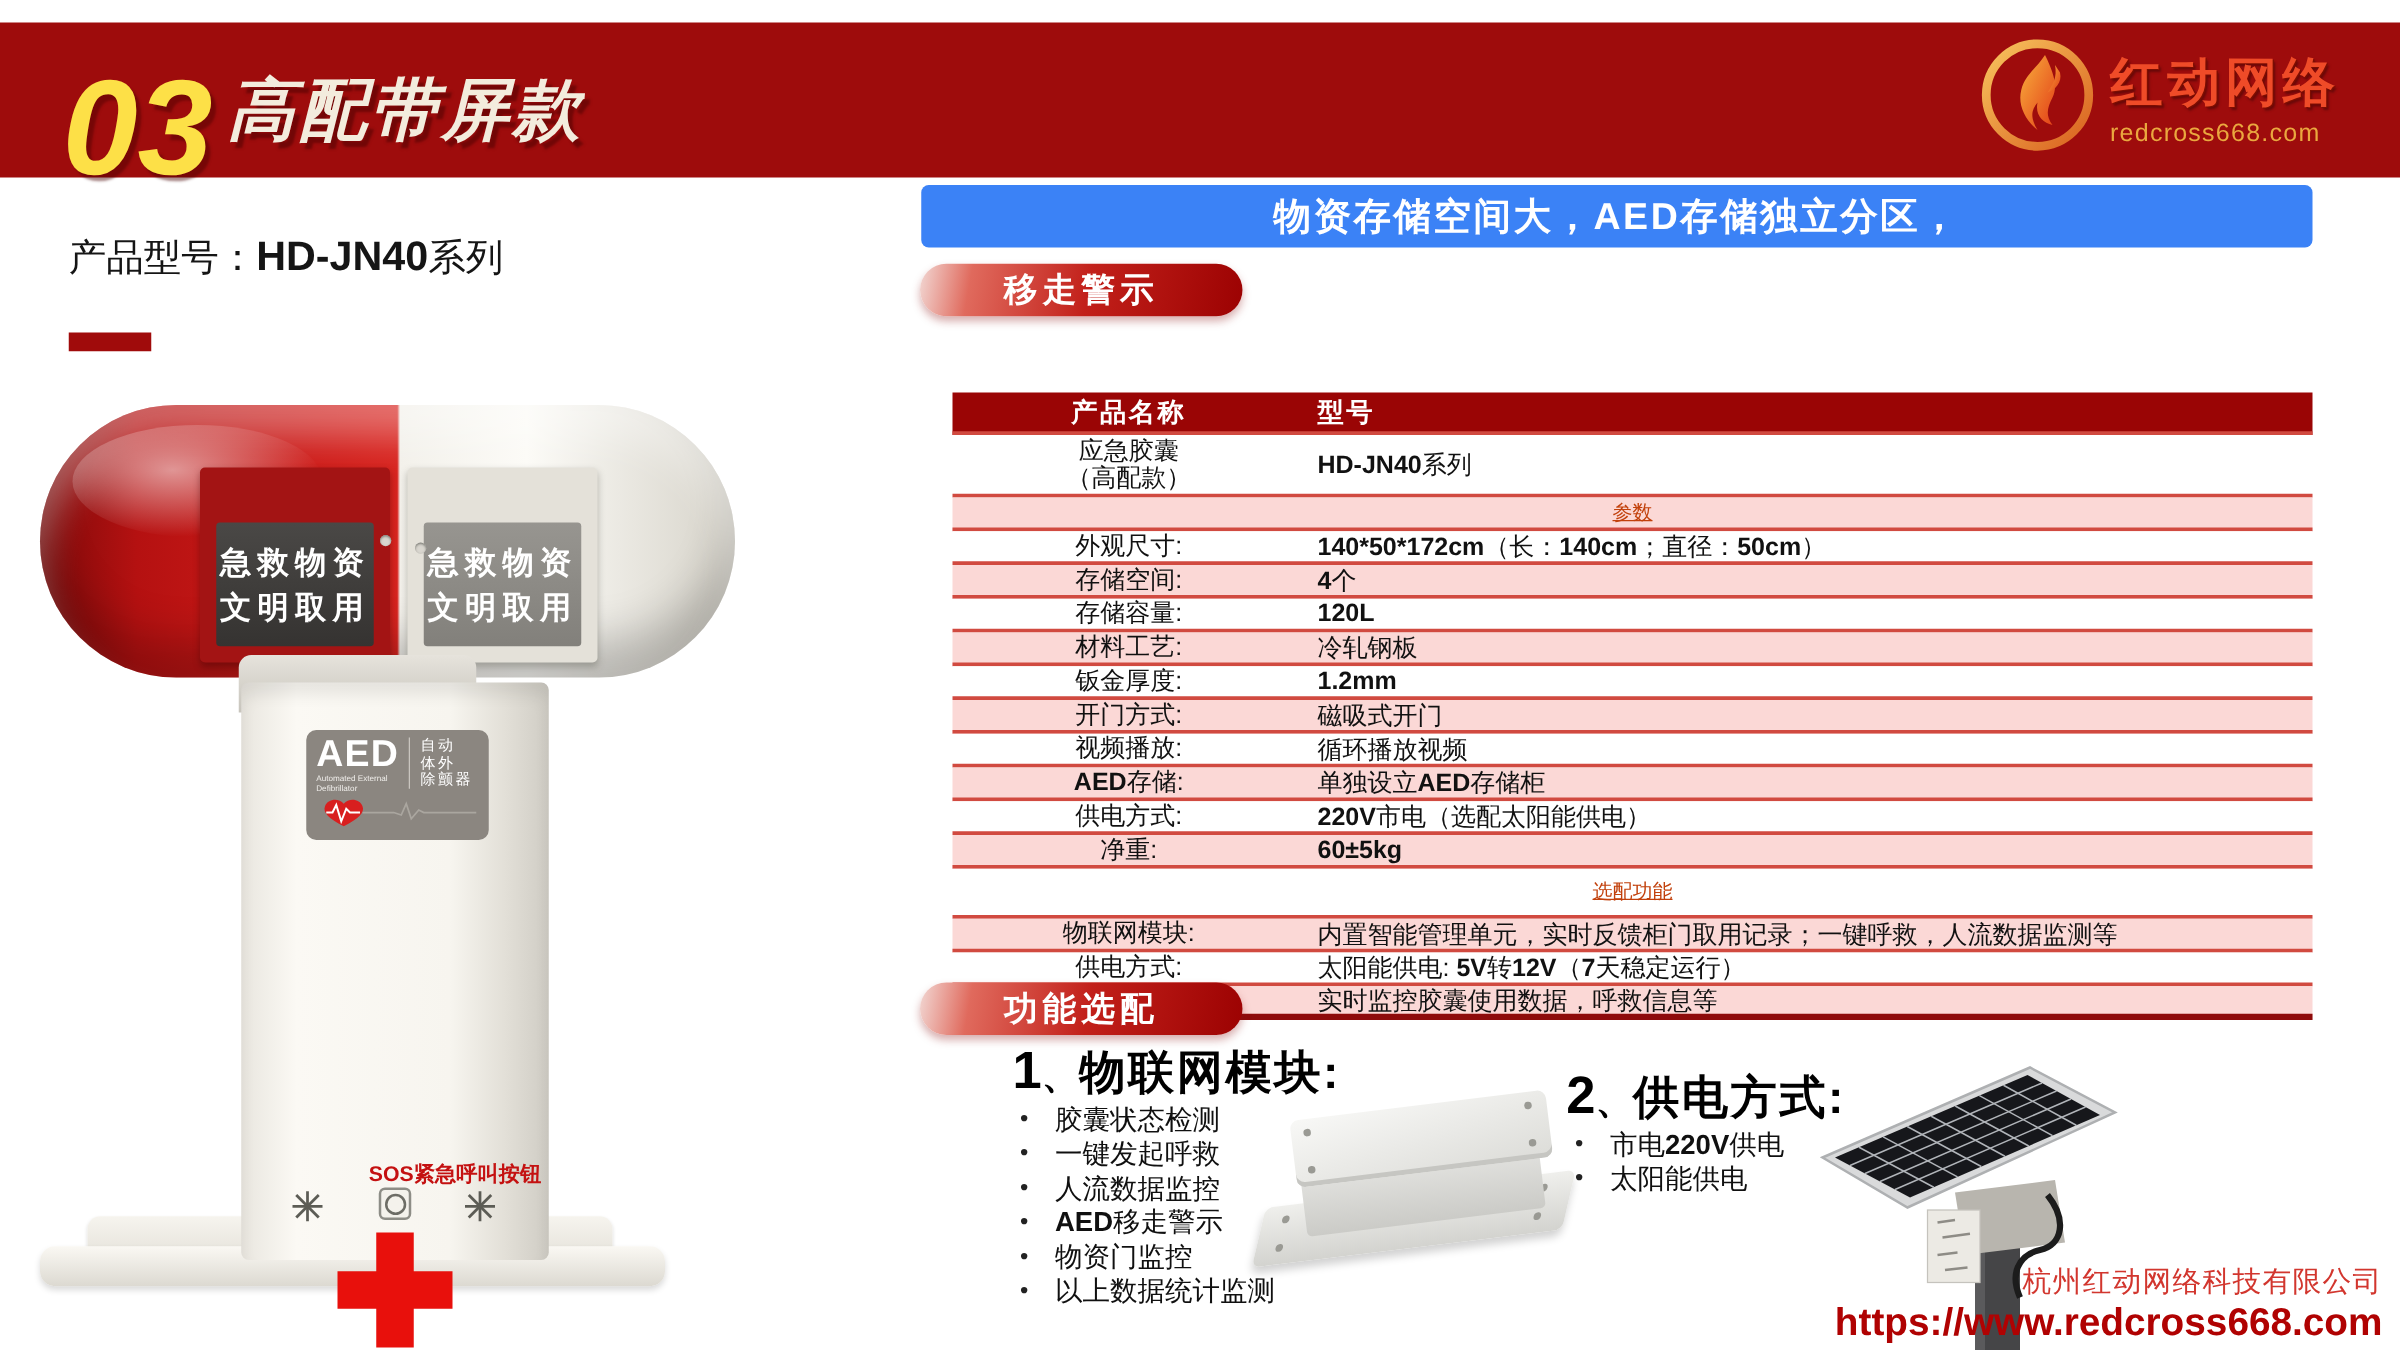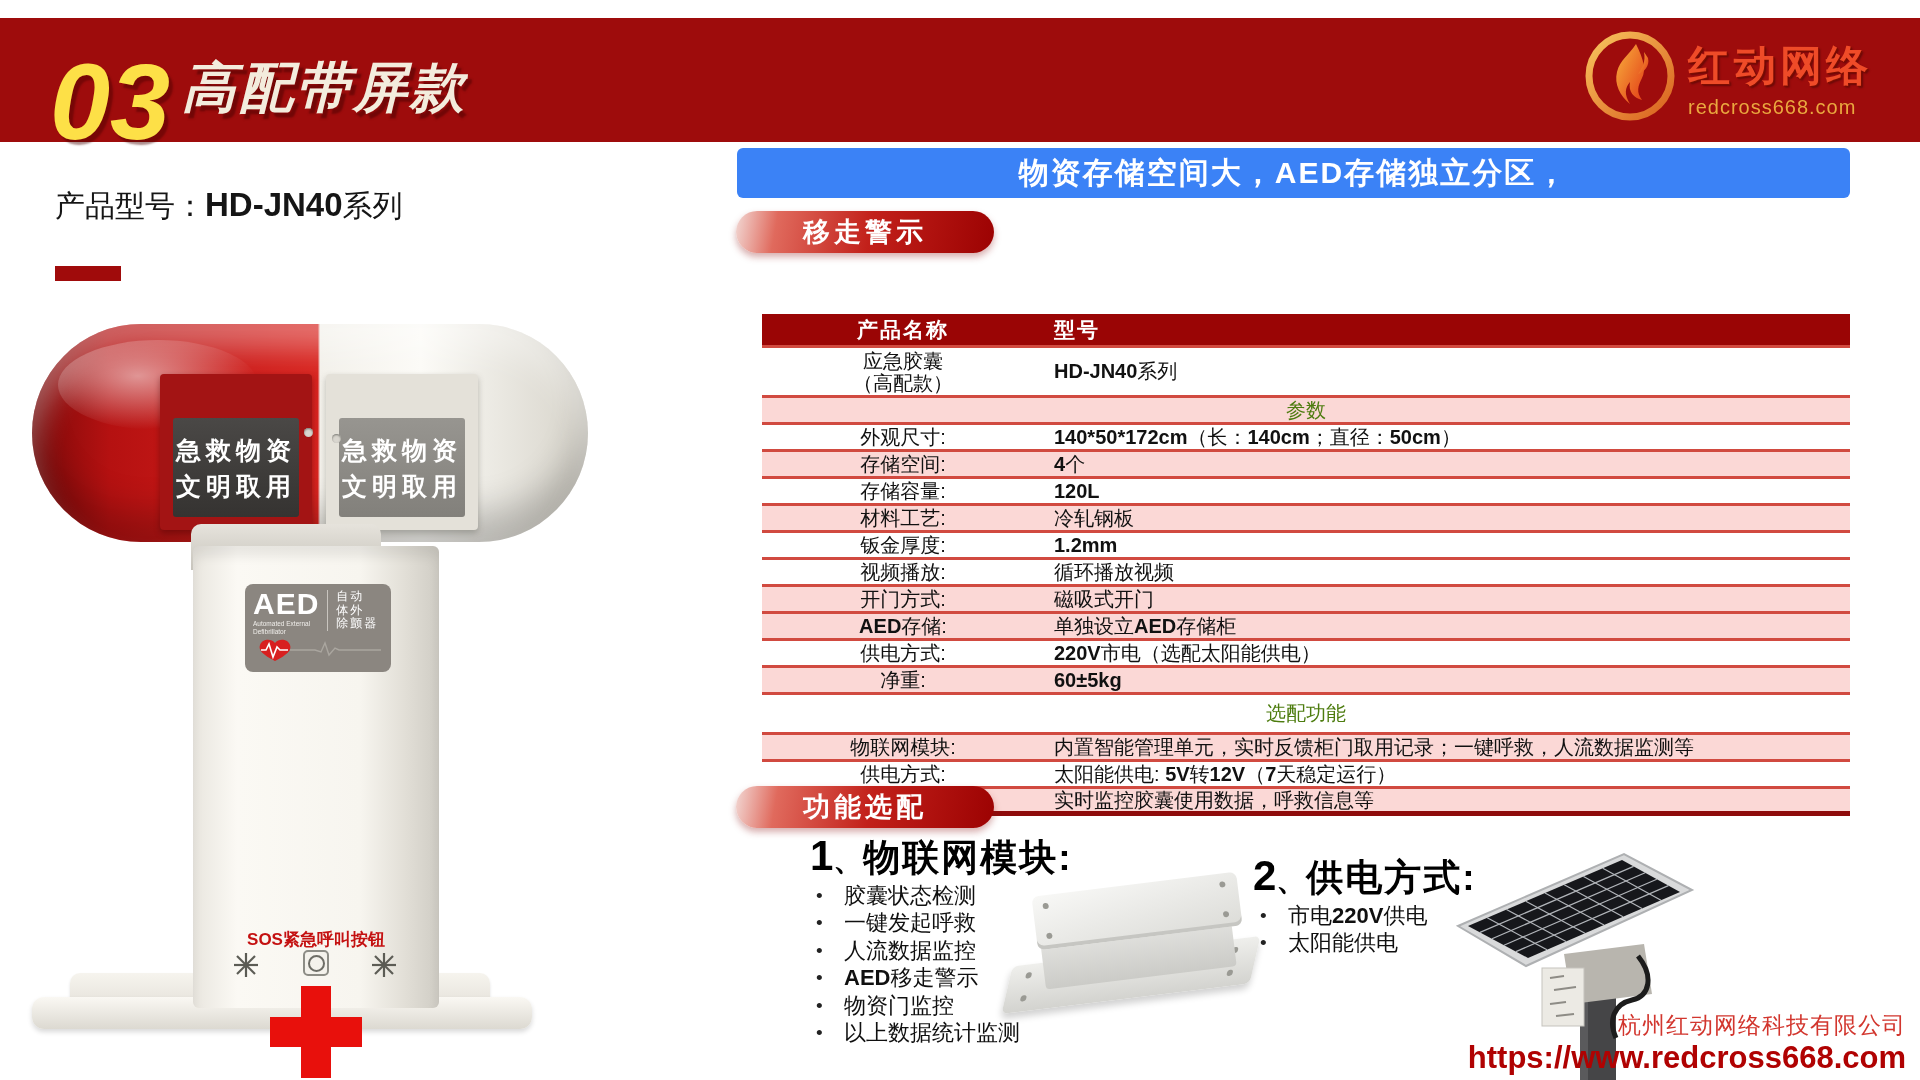--- a/index.html
+++ b/index.html
@@ -41,21 +41,21 @@
   .pedestal{position:absolute;left:193px;top:246px;width:246px;height:462px;border-radius:6px;
             background:linear-gradient(90deg,#e9e6df 0%,#fbf9f4 18%,#f7f5ef 68%,#e2dfd7 86%,#cfccc4 100%);
             box-shadow:inset 0 10px 12px rgba(0,0,0,.08);}
   .aed-panel{position:absolute;left:52px;top:38px;width:146px;height:88px;background:#8b8680;border-radius:8px;
              color:#fff;padding:6px 8px;box-sizing:border-box;}
   .aed-top{display:flex;align-items:flex-start;}
   .aed-word{font-size:30px;font-weight:800;line-height:28px;letter-spacing:1px;}
   .aed-sub{font-size:6.5px;line-height:7.5px;white-space:pre-line;margin-top:2px;color:#f0eeea;}
   .aed-cn{margin-left:8px;padding-left:8px;border-left:1px solid #c9c5bf;font-size:12px;line-height:13.5px;
           letter-spacing:2px;}
-  .sos{position:absolute;left:0;top:382px;width:246px;text-align:center;font-size:17px;font-weight:700;color:#c41111;}
+  .sos{position:absolute;left:0;top:382px;width:246px;text-align:center;font-size:17px;font-weight:700;color:#c41111;padding-left:48px;}
   .sym-row{position:absolute;left:0;top:404px;width:246px;height:30px;}
   .sparkle{position:absolute;top:2px;}
   .call-btn{position:absolute;left:110px;top:0;width:26px;height:26px;border:2px solid #8d8d86;border-radius:5px;
             background:#f4f2ec;box-sizing:border-box;display:flex;align-items:center;justify-content:center;}
   .call-btn i{width:13px;height:13px;border:2.5px solid #6d6d66;border-radius:50%;display:block;}
   .cross{position:absolute;left:77px;top:440px;width:92px;height:92px;}
   .cross:before,.cross:after{content:"";position:absolute;background:#e8100c;}
   .cross:before{left:31px;top:0;width:30px;height:92px;}
   .cross:after{left:0;top:31px;width:92px;height:30px;}
   .base1{position:absolute;left:70px;top:673px;width:420px;height:38px;border-radius:10px;
@@ -78,21 +78,21 @@
          border-bottom:3px solid #d14a40;box-sizing:border-box;margin-top:48px;}
   .thead .c1{width:282px;text-align:center;font-size:21px;letter-spacing:2px;}
   .thead .c2{flex:1;padding-left:10px;font-size:21px;letter-spacing:2px;}
   .trow{display:flex;align-items:center;height:27px;background:#fff;border-bottom:3px solid #d14a40;
         box-sizing:border-box;}
   .trow.pink{background:#fbd8d6;}
   .trow.tall{height:50px;}
   .trow.sect2{height:40px;}
   .lcell{width:282px;text-align:center;font-size:20px;line-height:22px;white-space:pre-line;}
   .vcell{flex:1;padding-left:10px;font-size:20px;}
-  .sectcell{flex:1;text-align:center;font-size:20px;color:#4d7c0f;}
+  .sectcell{flex:1;text-align:center;font-size:16px;color:#c2410c;text-decoration:underline;}
   .spec .trow:last-child{border-bottom:5px solid #8e0b0b;}
   
   .opt-h{position:absolute;font-weight:800;color:#000;white-space:nowrap;text-align:right;}
   .opt-h .num{font-size:42px;}
   .opt-h .sep{font-size:30px;}
   .opt-h .t{font-size:37px;letter-spacing:2px;}
   .h1{left:810px;top:832px;}
   .h2{left:1253px;top:852px;}
   .blist{position:absolute;}
   .bl1{left:816px;top:882px;}
@@ -250,27 +250,27 @@
           <div class="vcell"><b>120L</b></div>
         </div>
         <div class="trow pink">
           <div class="lcell"><span>材料工艺:</span></div>
           <div class="vcell"><span>冷轧钢板</span></div>
         </div>
         <div class="trow">
           <div class="lcell"><span>钣金厚度:</span></div>
           <div class="vcell"><b>1.2mm</b></div>
         </div>
+        <div class="trow pink">
+          <div class="lcell"><span>开门方式:</span></div>
+          <div class="vcell"><span>磁吸式开门</span></div>
+        </div>
         <div class="trow">
           <div class="lcell"><span>视频播放:</span></div>
           <div class="vcell"><span>循环播放视频</span></div>
-        </div>
-        <div class="trow pink">
-          <div class="lcell"><span>开门方式:</span></div>
-          <div class="vcell"><span>磁吸式开门</span></div>
         </div>
         <div class="trow pink">
           <div class="lcell"><b>AED</b><span>存储:</span></div>
           <div class="vcell"><span>单独设立</span><b>AED</b><span>存储柜</span></div>
         </div>
         <div class="trow">
           <div class="lcell"><span>供电方式:</span></div>
           <div class="vcell"><b>220V</b><span>市电（选配太阳能供电）</span></div>
         </div>
         <div class="trow pink">

